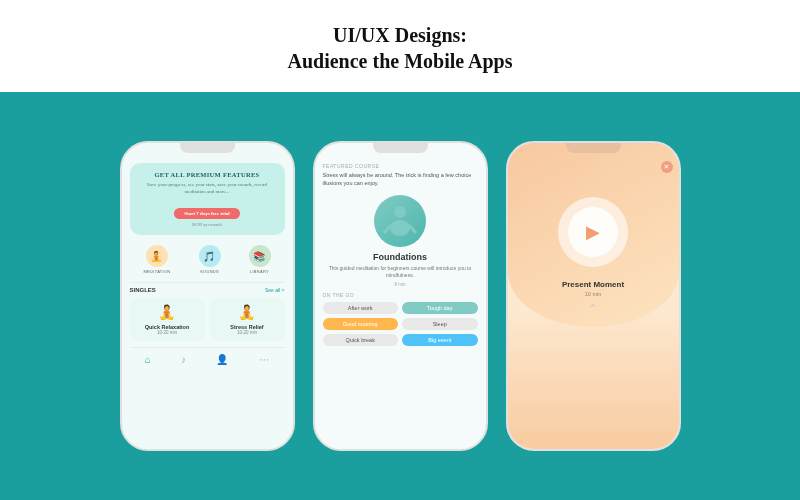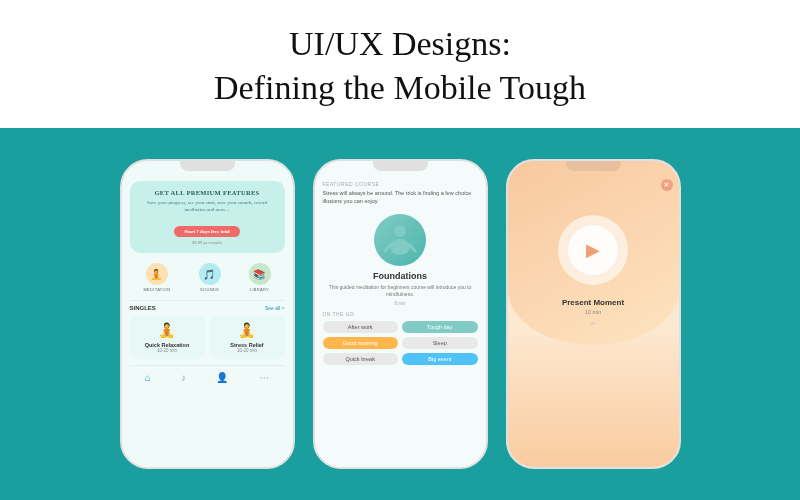--- a/index.html
+++ b/index.html
@@ -18,22 +18,22 @@
       flex-direction: column;
     }
 
     
     .header {
       background: #ffffff;
       text-align: center;
       padding: 22px 20px 18px;
     }
     .header h1 {
-      font-size: 34px;
-      font-weight: 400;
+      font-size: 20px;
+      font-weight: 700;
       color: #111;
       line-height: 1.3;
     }
 
     
     .bottom-section {
       flex: 1;
       background: #1a9e9e;
       display: flex;
       align-items: center;
@@ -378,21 +378,21 @@
     }
   </style>
 </head>
 <body>
 
 <div class="main-container">
 
   <div class="header">
     <h1>
       <span>UI/UX Designs:</span><br>
-      <span>Defining the Mobile Tough</span><br>
+      <span>Audience the Mobile Apps</span><br>
     </h1>
   </div>
 
   <div class="bottom-section">
 
     <div class="phone phone-1">
       <div class="phone-notch"></div>
       <div class="phone1-inner">
         <div class="phone1-premium-card">
           <div class="phone1-premium-title">GET ALL PREMIUM FEATURES</div>

